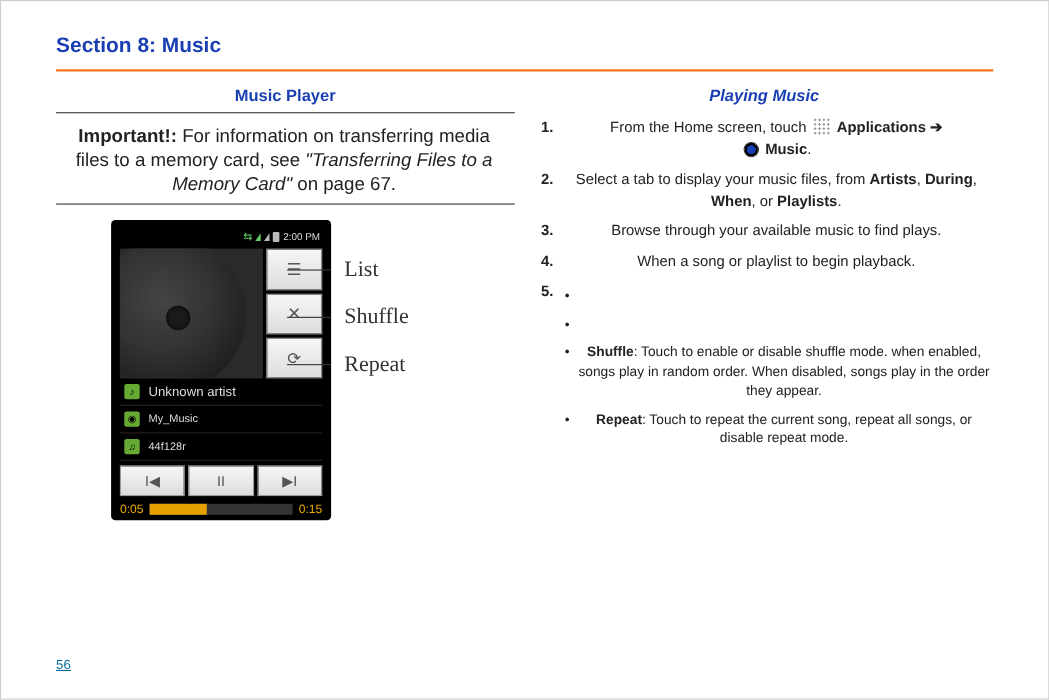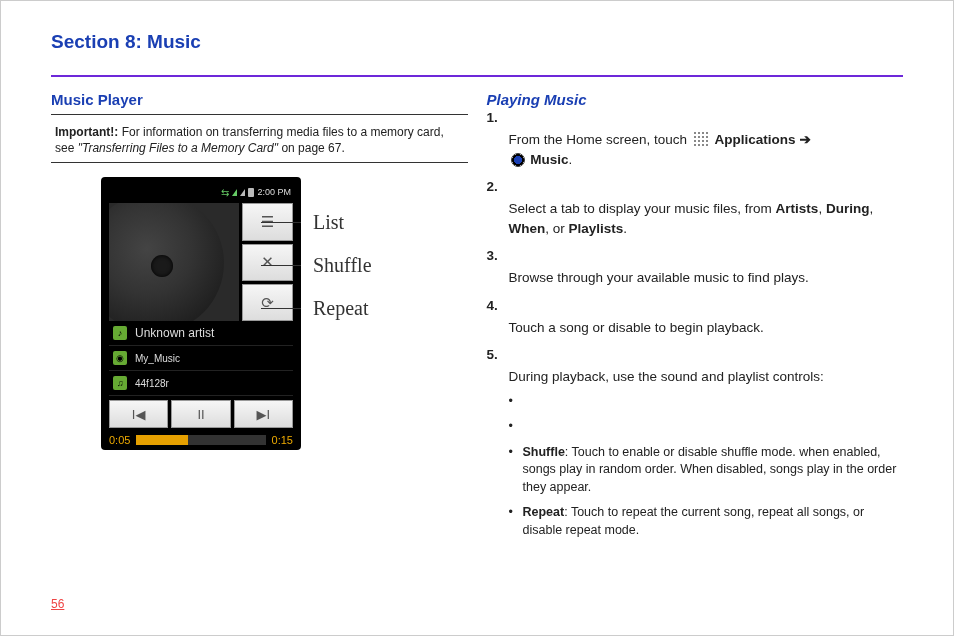--- a/index.html
+++ b/index.html
@@ -10,51 +10,52 @@
     font-family: Arial, Helvetica, sans-serif;
     color: #222;
     padding: 30px 50px 20px 50px;
     position: relative;
     border: 1px solid #ccc;
   }
   .section-title {
     color: #1a3fb3;
     font-weight: bold;
     font-size: 19px;
-    padding-bottom: 22px;
-    border-bottom: 2px solid #6d28d9;
+    padding-bottom: 10px;
+    border-bottom: 2px solid #f97316;
     margin-bottom: 14px;
   }
-  .columns { display: flex; gap: 19px; }
+  .columns { display: flex; gap: 19px; text-align: center; }
   .col { flex: 1; }
   .sub-head-blue {
     color: #1a3fb3;
     font-weight: bold;
     font-size: 15px;
     margin-bottom: 6px;
   }
   .sub-head-italic {
     color: #1a3fb3;
     font-weight: bold;
     font-style: italic;
     font-size: 15px;
+    margin-bottom: 10px;
   }
   .body-text {
     font-size: 13.5px;
     line-height: 1.35;
     margin: 0 0 8px 6px;
   }
   .italic-q { font-style: italic; }
   .divider {
     border: none;
     border-top: 1px solid #333;
     margin: 6px 0 10px 0;
   }
   .important-block {
-    font-size: 12px;
+    font-size: 17px;
     line-height: 1.3;
     padding-left: 4px;
     padding-right: 6px;
     margin-bottom: 6px;
   }
   .important-block .lbl { font-weight: bold; }
   .important-block .cite { font-style: italic; }
   .phone-area {
     display: flex;
     align-items: flex-start;
@@ -201,21 +202,21 @@
     height: 1px;
     background: #333;
     margin-left: -50px;
     margin-right: 6px;
   }
 
   
   .ol { list-style: none; font-size: 13.5px; line-height: 1.45; }
   .ol > li { display: flex; margin-bottom: 8px; }
   .ol .num { font-weight: bold; min-width: 22px; }
-  .ol .content { flex: 1; margin-top: 22px; }
+  .ol .content { flex: 1; }
   .bullets { list-style: none; margin-top: 6px; font-size: 12.5px; line-height: 1.4; }
   .bullets li { display:flex; margin-bottom: 8px; }
   .bullets .dot { min-width: 14px; }
   .bold { font-weight: bold; }
   .grid-icon {
     display: inline-block;
     width: 16px; height: 16px;
     vertical-align: -3px;
     background-image: radial-gradient(#888 1px, transparent 1px);
     background-size: 4px 4px;
@@ -232,21 +233,21 @@
   }
   .arrow-right {
     display: inline-block;
     font-weight: bold;
   }
   .page-num {
     position: absolute;
     bottom: 24px;
     left: 50px;
     font-size: 12px;
-    color: #ef4444;
+    color: #0369a1;
     text-decoration: underline;
   }
 </style>
 </head>
 <body>
 
 <div class="section-title">Section 8: Music</div>
 
 <div class="columns">
 
@@ -354,26 +355,25 @@
         <div class="content">
           <span>Select a tab to display your music files, from </span><span class="bold">Artists</span><span>, </span><span class="bold">During</span><span>, </span><span class="bold">When</span><span>, or </span><span class="bold">Playlists</span><span>.</span>
         </div>
       </li>
       <li>
         <div class="num">3.</div>
         <div class="content">Browse through your available music to find plays.</div>
       </li>
       <li>
         <div class="num">4.</div>
-        <div class="content">Touch a song or disable to begin playback.</div>
+        <div class="content">When a song or playlist to begin playback.</div>
       </li>
       <li>
         <div class="num">5.</div>
         <div class="content">
-          <span>During playback, use the sound and playlist controls:</span>
           <ul class="bullets">
             <li>
                 <div class="dot">•</div>
               </li>
             <li>
                 <div class="dot">•</div>
               </li>
             <li>
                 <div class="dot">•</div>
                 <div><span class="bold">Shuffle</span><span>: Touch to enable or disable shuffle mode. when enabled, songs play in random order. When disabled, songs play in the order they appear.</span></div>

